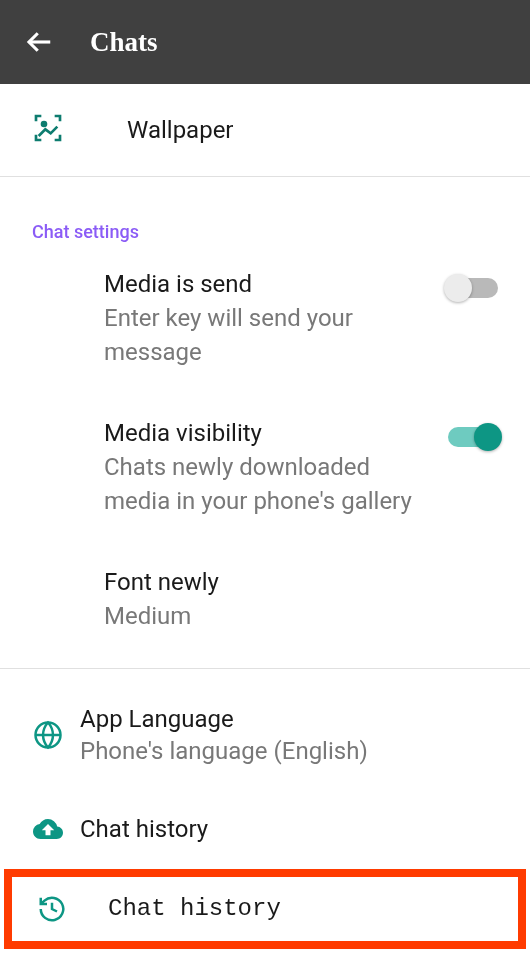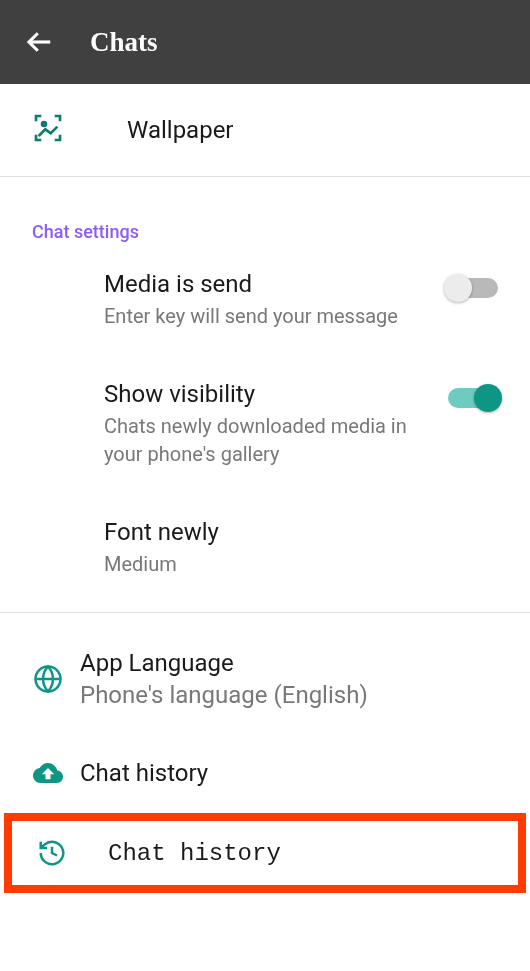--- a/index.html
+++ b/index.html
@@ -60,21 +60,21 @@
       position: relative;
     }
     .setting-content { flex: 1; padding-right: 12px; }
     .setting-title {
       font-size: 24px;
       color: #1a1a1a;
       font-weight: 400;
       margin-bottom: 4px;
     }
     .setting-subtitle {
-      font-size: 20px;
+      font-size: 24px;
       color: #787878;
       line-height: 1.4;
     }
     .toggle {
       position: relative;
       width: 50px;
       height: 20px;
       border-radius: 12px;
       flex-shrink: 0;
       margin-top: 8px;
@@ -162,21 +162,21 @@
     <div class="setting-title">Media is send</div>
     <div class="setting-subtitle">Enter key will send your message</div>
   </div>
   <div class="toggle toggle-off">
     <div class="toggle-knob"></div>
   </div>
 </div>
 
 <div class="setting-row" style="padding-top:30px;">
   <div class="setting-content">
-    <div class="setting-title">Show visibility</div>
+    <div class="setting-title">Media visibility</div>
     <div class="setting-subtitle">Chats newly downloaded media in your phone's gallery</div>
   </div>
   <div class="toggle toggle-on">
     <div class="toggle-knob"></div>
   </div>
 </div>
 
 <div class="setting-row" style="padding-top:30px; padding-bottom:34px;">
   <div class="setting-content">
     <div class="setting-title">Font newly</div>

